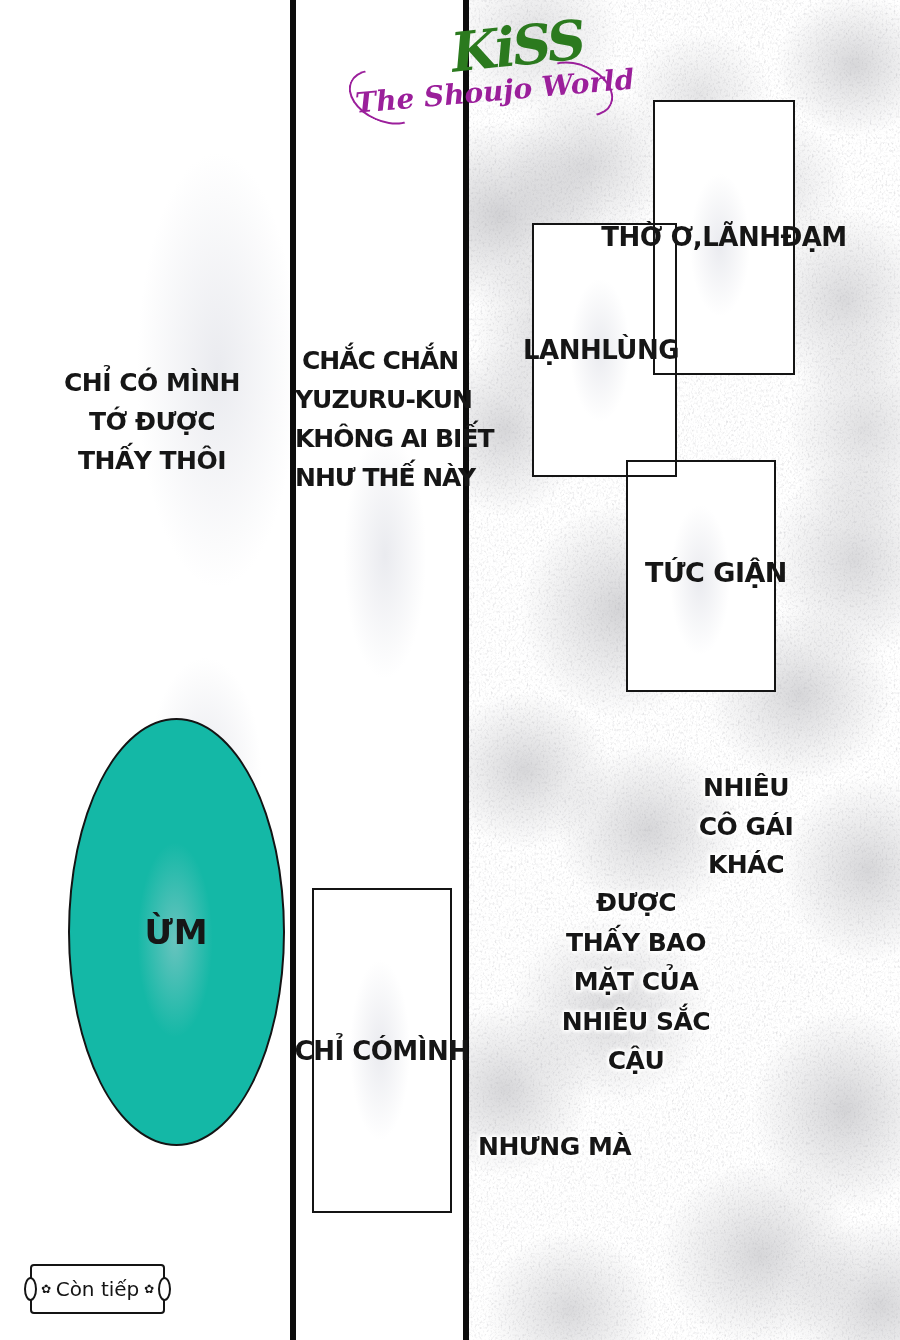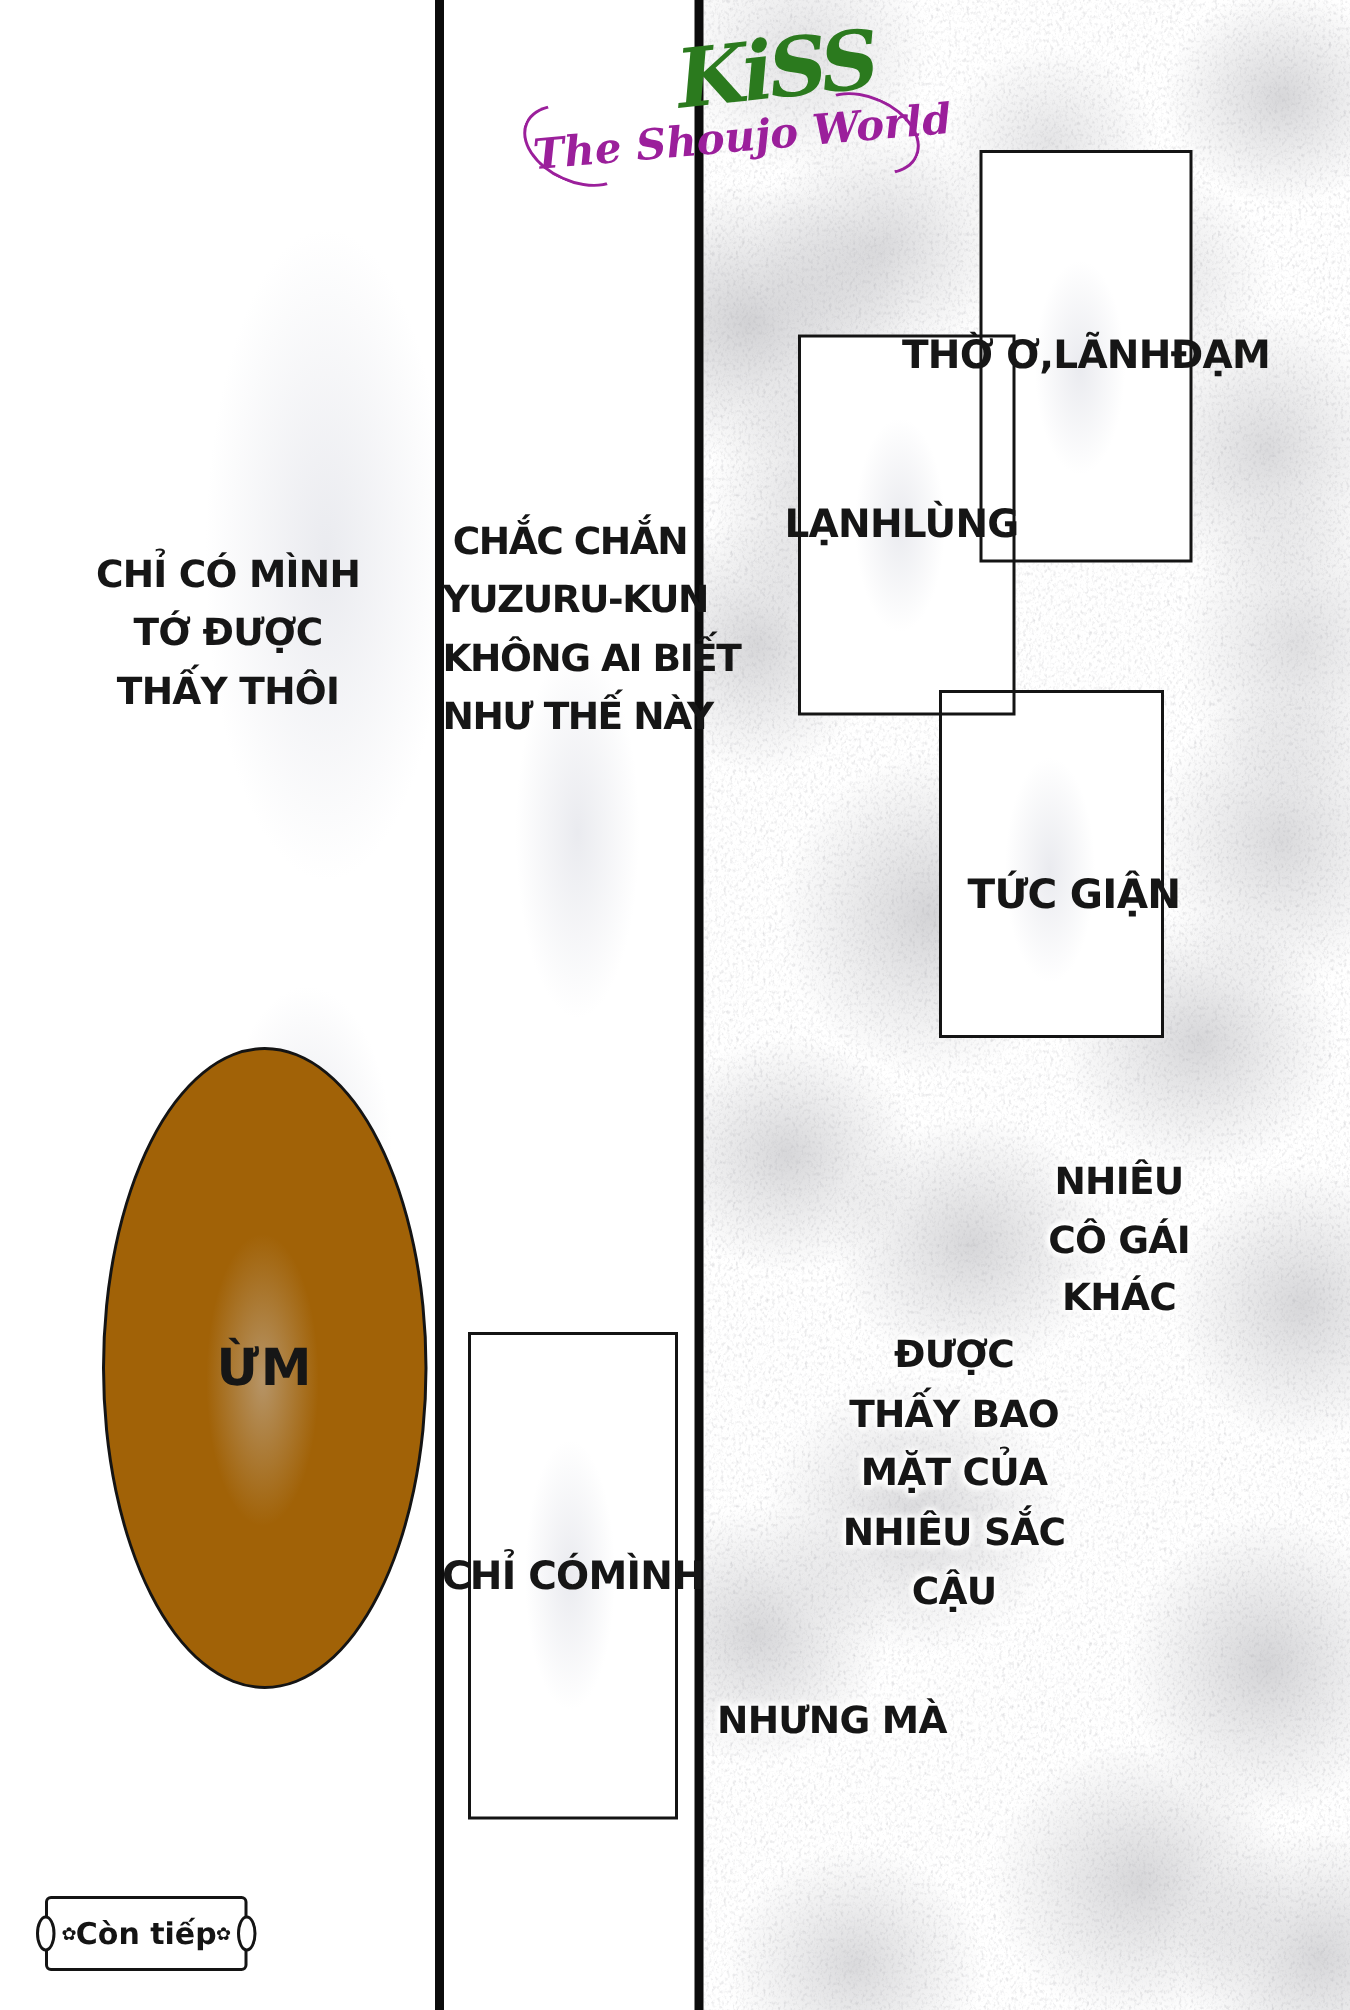--- a/index.html
+++ b/index.html
@@ -52,21 +52,21 @@
   .cap span{display:block;white-space:nowrap;}
   .boxcap{position:absolute;z-index:5;display:flex;flex-direction:row;align-items:center;
           justify-content:center;font-weight:bold;font-size:26px;line-height:39px;
           color:#161616;text-align:center;letter-spacing:-0.5px;}
   .boxcap span{display:block;white-space:nowrap;}
   .halo{text-shadow:0 0 5px #fff,0 0 9px #fff,1px 1px 4px #fff,-1px -1px 4px #fff,
         1px -1px 4px #fff,-1px 1px 4px #fff;}
   .halo.cap{line-height:38.5px;}
 
   
-  .bubble{position:absolute;left:68px;top:698px;width:217px;height:428px;background:#a16207;
+  .bubble{position:absolute;left:68px;top:718px;width:217px;height:428px;background:#14b8a6;
           border:2.5px solid #141414;border-radius:50%;z-index:3;display:flex;
           align-items:center;justify-content:center;box-sizing:border-box;}
   .bubble-text{font-weight:bold;font-size:34px;letter-spacing:1px;color:#161616;z-index:5;}
 
   
   .logo{position:absolute;left:355px;top:16px;width:250px;height:120px;z-index:6;}
   .logo-mark{position:absolute;left:96px;top:-2px;font-family:"DejaVu Serif",serif;
              font-style:italic;font-weight:bold;font-size:54px;color:#2b7a1e;
              transform:rotate(-6deg);letter-spacing:-3px;}
   .logo-title{position:absolute;left:0;top:60px;width:100%;text-align:center;
@@ -74,21 +74,21 @@
               font-size:28px;color:#9b1f9b;transform:rotate(-5deg);white-space:nowrap;}
   .logo-flourish{position:absolute;width:72px;height:46px;border:2px solid #9b1f9b;
                  border-radius:50%;border-top-color:transparent;border-right-color:transparent;}
   .logo-flourish.fl-left{left:-8px;top:56px;transform:rotate(24deg);}
   .logo-flourish.fl-right{right:-10px;top:48px;transform:rotate(-156deg);}
 
   
   .plaque{position:absolute;left:30px;top:1264px;width:135px;height:50px;background:#fff;
           border:2.5px solid #141414;border-radius:4px;z-index:5;box-sizing:border-box;
           display:flex;align-items:center;justify-content:center;}
-  .plaque-text{font-weight:bold;font-size:20px;color:#141414;letter-spacing:0;}
+  .plaque-text{font-weight:normal;font-size:20px;color:#141414;letter-spacing:0;}
   .plaque-flower{position:absolute;top:50%;transform:translateY(-50%);font-size:12px;
                  color:#141414;line-height:1;}
   .plaque-flower.pf-left{left:9px;}
   .plaque-flower.pf-right{right:9px;}
   .plaque-notch{position:absolute;top:50%;transform:translateY(-50%);width:13px;height:24px;
                 background:#fff;border:2.5px solid #141414;border-radius:50%;box-sizing:border-box;}
   .plaque-notch.pn-left{left:-8px;}
   .plaque-notch.pn-right{right:-8px;}
 </style>
 </head>
@@ -135,21 +135,21 @@
 
   <div class="boxcap" style="left:653px;top:100px;width:142px;height:275px">
     <span>THỜ Ơ,</span>
     <span>LÃNH</span>
     <span>ĐẠM</span>
   </div>
   <div class="boxcap" style="left:532px;top:223px;width:138px;height:254px">
     <span>LẠNH</span>
     <span>LÙNG</span>
   </div>
-  <div class="boxcap" style="left:626px;top:480px;width:180px;height:232px;font-size:27px">
+  <div class="boxcap" style="left:626px;top:456px;width:180px;height:232px;font-size:27px">
     <span>TỨC GIẬN</span>
   </div>
   <div class="boxcap" style="left:312px;top:888px;width:140px;height:325px;line-height:40px">
     <span>CHỈ CÓ</span>
     <span>MÌNH</span>
   </div>
 
   <div class="cap" style="left:62px;top:363px;width:180px">
     <span>CHỈ CÓ MÌNH</span>
     <span>TỚ ĐƯỢC</span>

